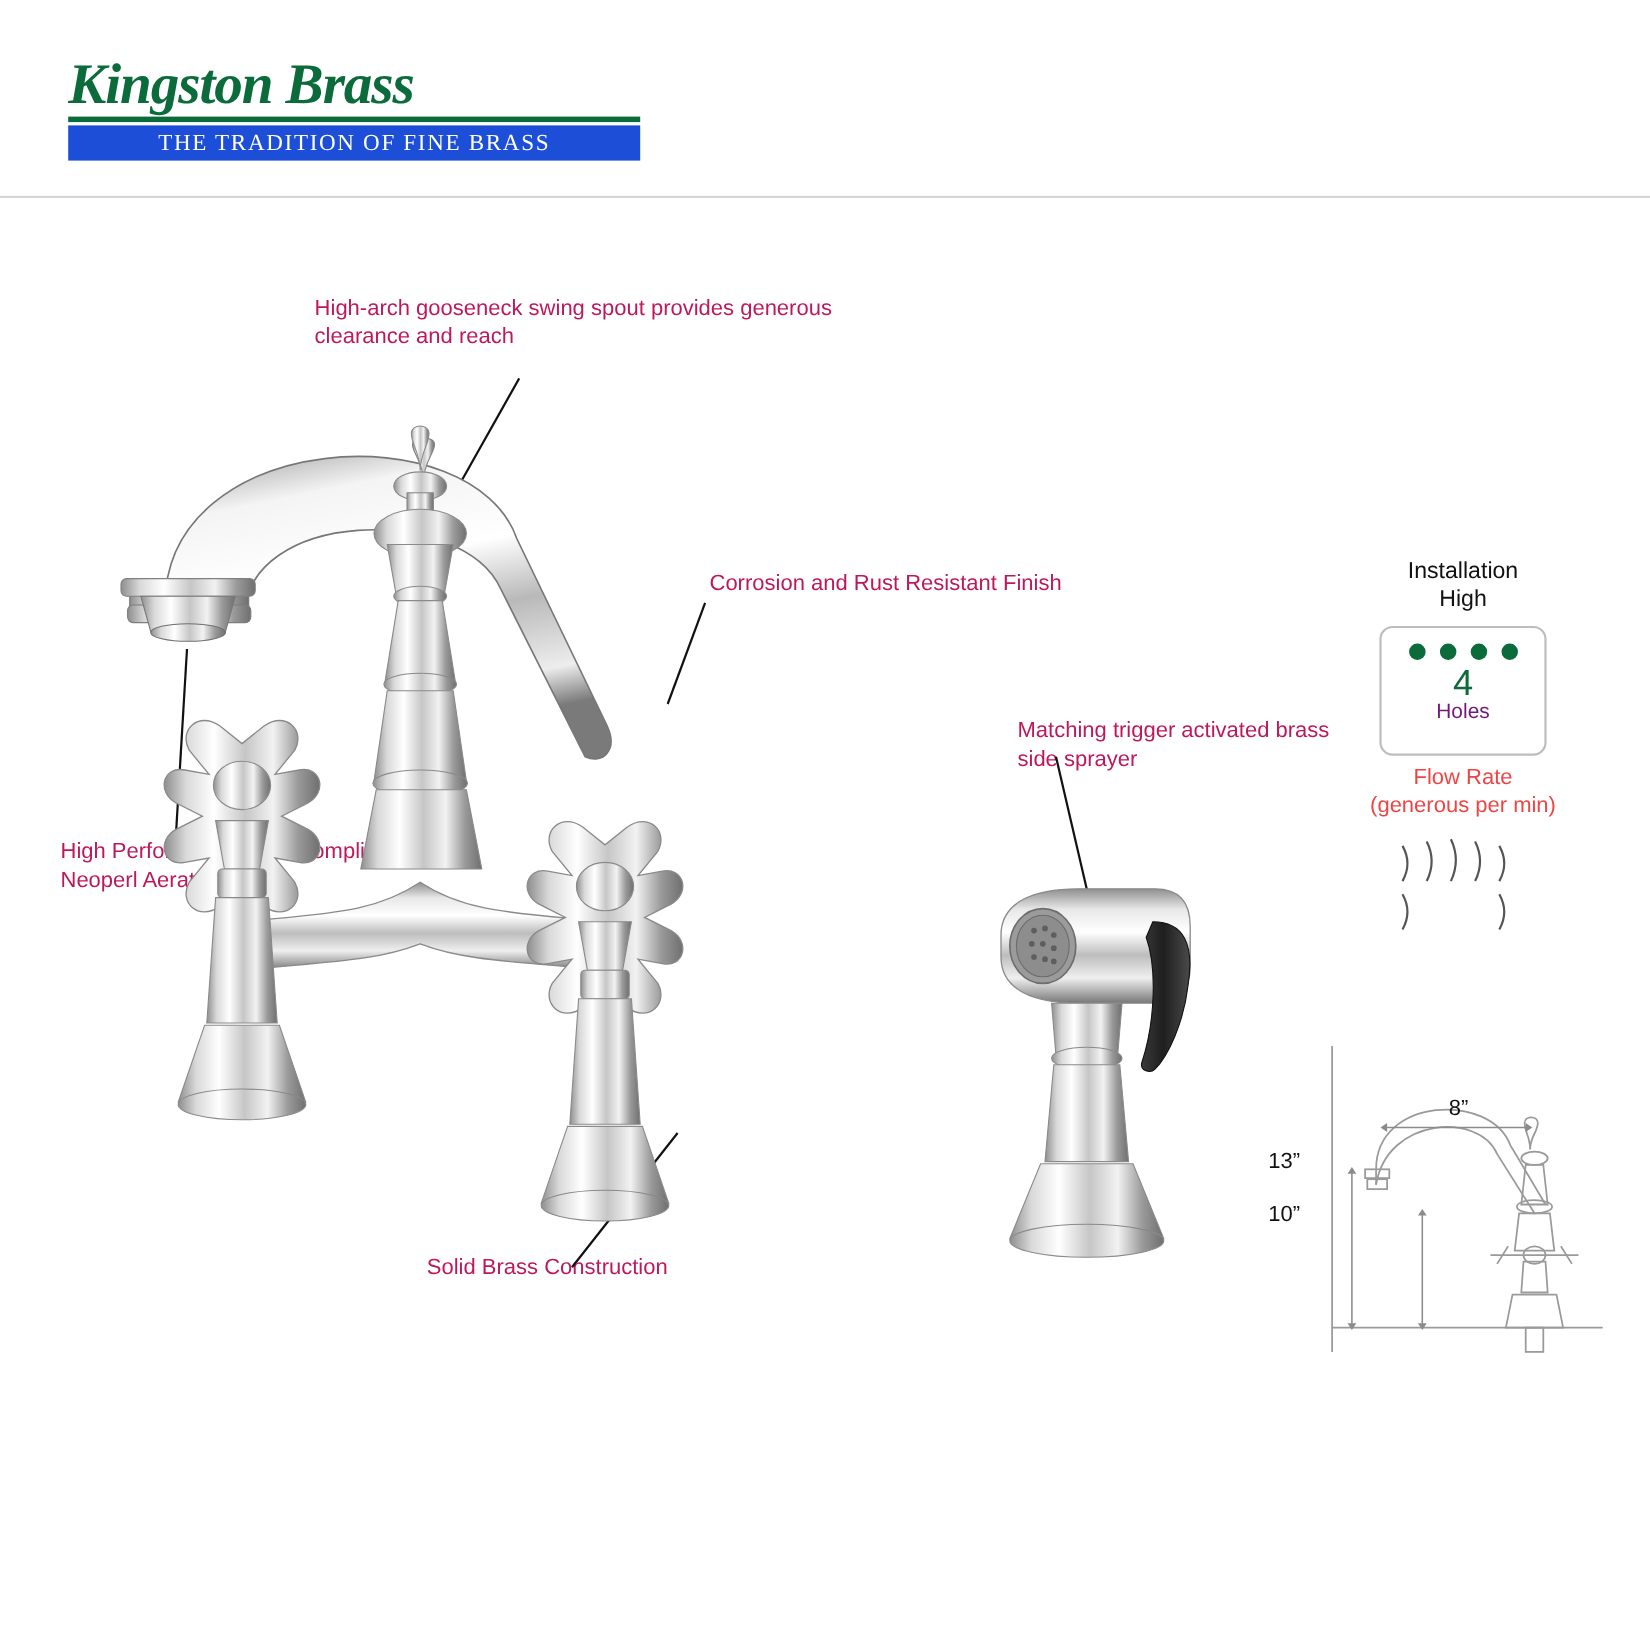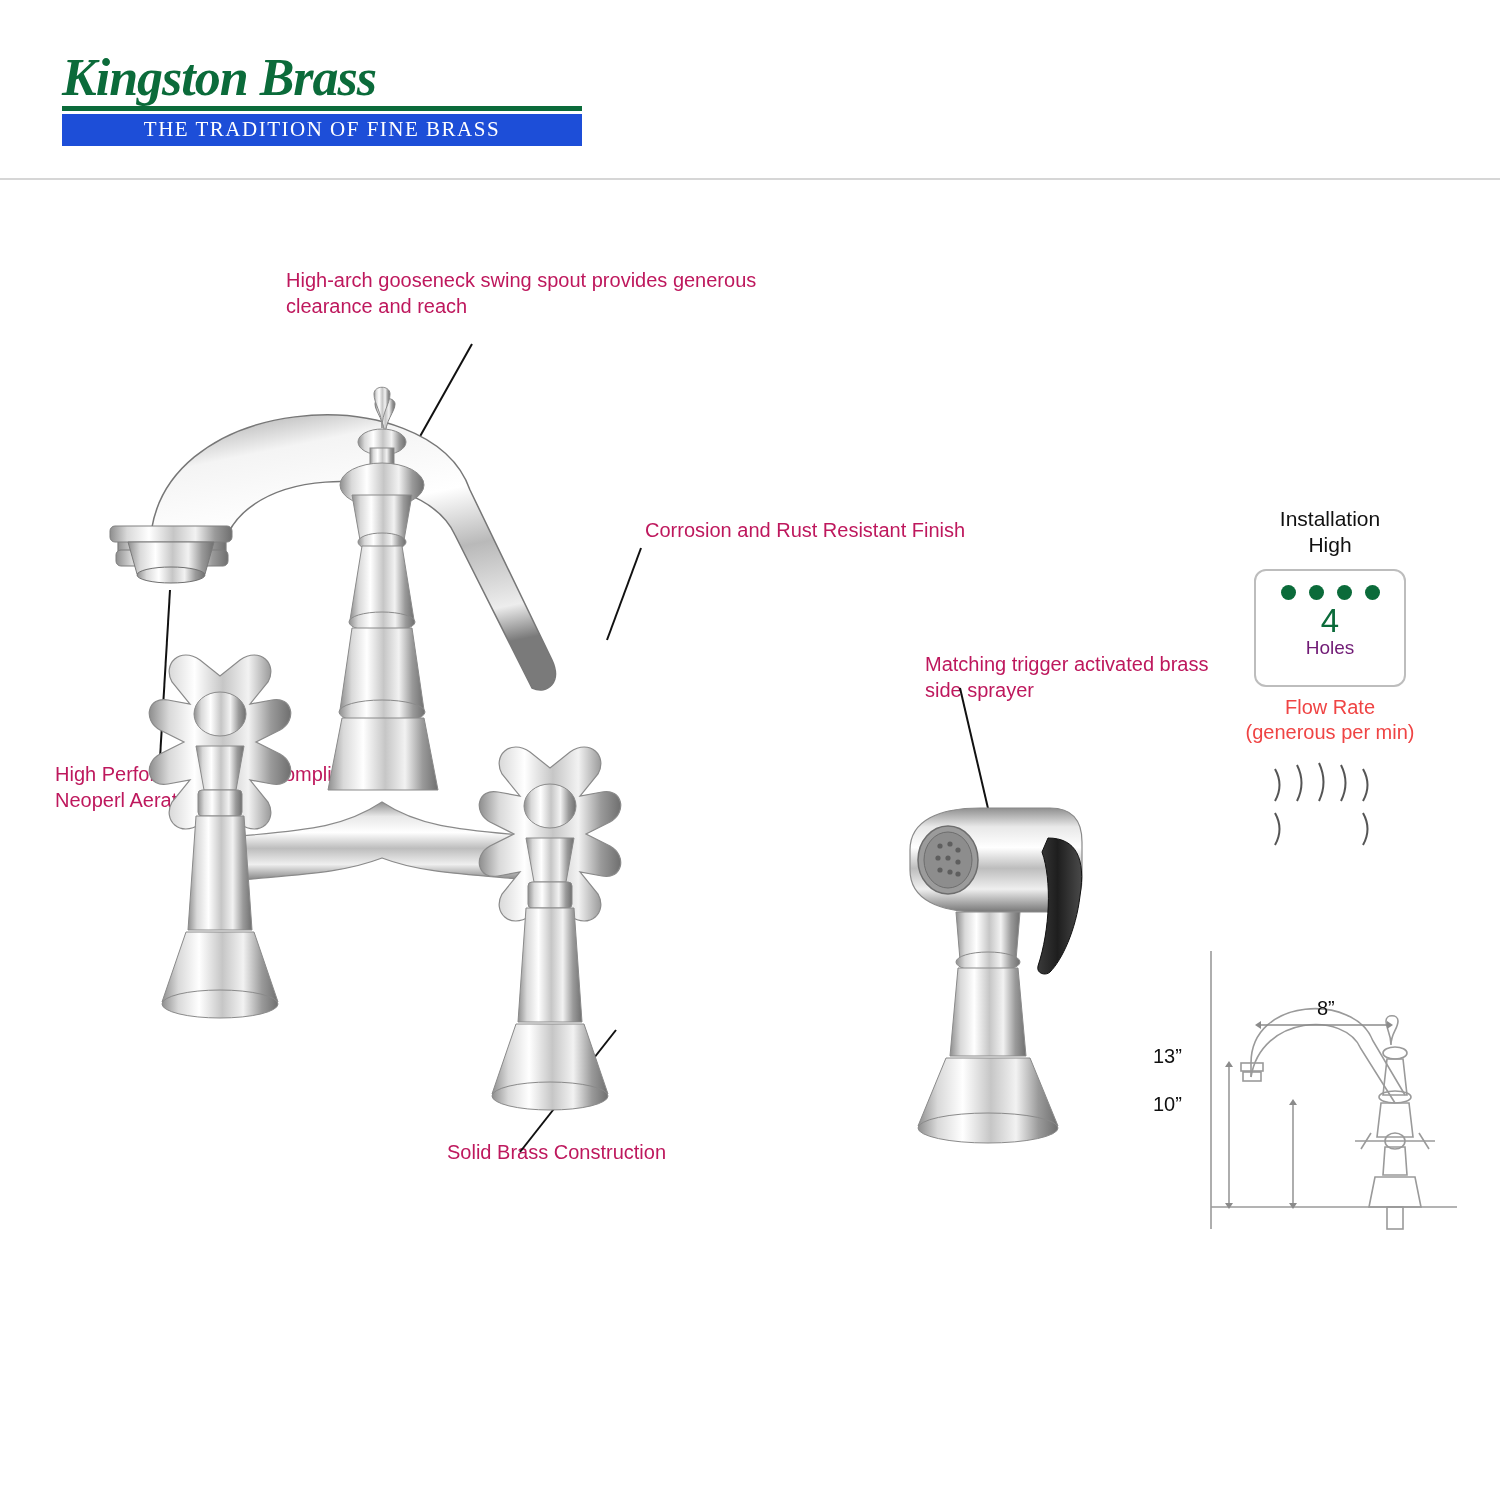--- a/index.html
+++ b/index.html
@@ -82,21 +82,21 @@
   </div>
   <div id="header-rule"></div>
 </div>
 
 <div class="callout" style="left:286px;top:268px;width:500px;">High-arch gooseneck swing spout provides generous clearance and reach</div>
 
 <div class="callout" style="left:645px;top:518px;width:330px;">Corrosion and Rust Resistant Finish</div>
 
 <div class="callout" style="left:55px;top:762px;width:340px;">High Performance CEC Compliant Neoperl Aerator</div>
 
-<div class="callout" style="left:376px;top:1140px;width:290px;text-align:right;">Solid Brass Construction</div>
+<div class="callout" style="left:388px;top:1140px;width:290px;">Solid Brass Construction</div>
 
 <div class="callout" style="left:925px;top:652px;width:310px;">Matching trigger activated brass side sprayer</div>
 
 <svg class="leader" style="left:0;top:0;width:1500px;height:1500px;pointer-events:none;">
   <line x1="472" y1="344" x2="414" y2="447" stroke="#111" stroke-width="2"></line>
   <line x1="641" y1="548" x2="607" y2="640" stroke="#111" stroke-width="2"></line>
   <line x1="160" y1="758" x2="170" y2="590" stroke="#111" stroke-width="2"></line>
   <line x1="520" y1="1152" x2="616" y2="1030" stroke="#111" stroke-width="2"></line>
   <line x1="960" y1="688" x2="1000" y2="860" stroke="#111" stroke-width="2"></line>
 </svg>

